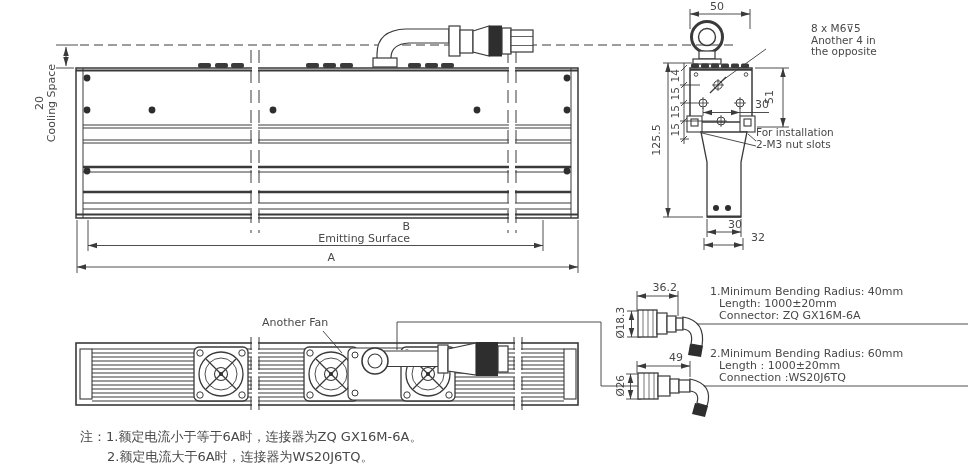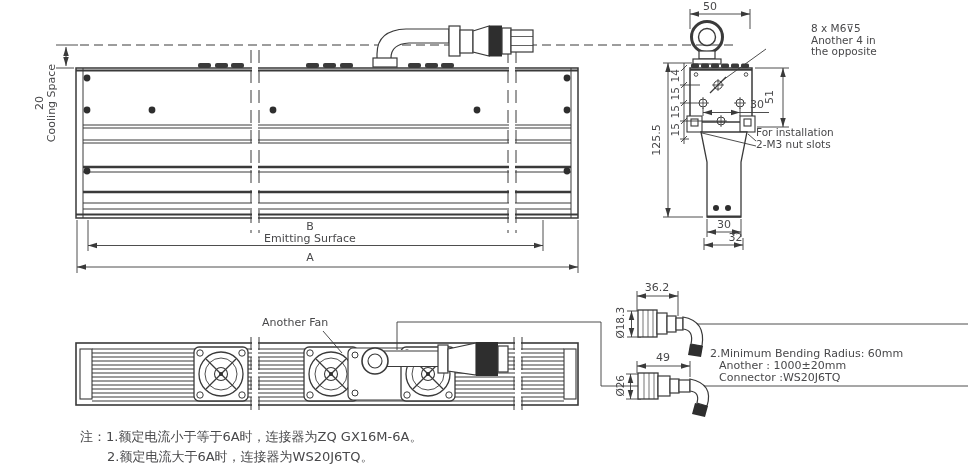--- a/index.html
+++ b/index.html
@@ -1,20 +1,20 @@
 <!DOCTYPE html>
 <html><head>
 <meta charset="utf-8">
 <style>
   html,body{margin:0;padding:0;background:#fff;}
   .canvas{position:relative;width:978px;height:473px;background:#ffffff;overflow:hidden;
           font-family:"DejaVu Sans","Liberation Sans",sans-serif;color:#454547;}
   svg{position:absolute;left:0;top:0;}
   .lbl{position:absolute;white-space:nowrap;color:#48484a;}
-  .c{text-align:center;}
+  .c{text-align:right;}
   .vtext{position:absolute;transform:rotate(-90deg);transform-origin:center;text-align:center;white-space:nowrap;color:#48484a;}
   .f11{font-size:11px;line-height:12px;}
   .f10{font-size:10.5px;line-height:11.5px;}
   .f13{font-size:13px;line-height:15px;}
   .ind{margin-left:9px;}
 </style>
 </head>
 <body>
 
 <div class="canvas">
@@ -400,23 +400,28 @@
 
 <div class="lbl f11" style="left:262px;top:317px;"><span>Another Fan</span></div>
 
 
 <div class="lbl f11 c" style="left:637px;top:282px;width:40px;"><span>36.2</span></div>
 <div class="vtext f10" style="left:598px;top:317px;width:46px;"><span>Ø18.3</span></div>
 
 <div class="lbl f11 c" style="left:643px;top:352px;width:40px;"><span>49</span></div>
 <div class="vtext f10" style="left:603px;top:380px;width:36px;"><span>Ø26</span></div>
 
+<div class="lbl f11" style="left:710px;top:286px;">
+  <div>1.Minimum Bending Radius: 40mm</div>
+  <div class="ind">Length: 1000±20mm</div>
+  <div class="ind">Connector: ZQ GX16M-6A</div>
+</div>
 
 <div class="lbl f11" style="left:710px;top:348px;">
   <div>2.Minimum Bending Radius: 60mm</div>
-  <div class="ind">Another : 1000±20mm</div>
-  <div class="ind">Connector :WS20J6TQ</div>
+  <div class="ind">Length : 1000±20mm</div>
+  <div class="ind">Connection :WS20J6TQ</div>
 </div>
 
 <div class="lbl f13" style="left:80px;top:429px;"><span>注：1.额定电流小于等于6A时，连接器为ZQ GX16M-6A。</span></div>
 <div class="lbl f13" style="left:107px;top:449px;"><span>2.额定电流大于6A时，连接器为WS20J6TQ。</span></div>
 
 </div>
 
 </body></html>

